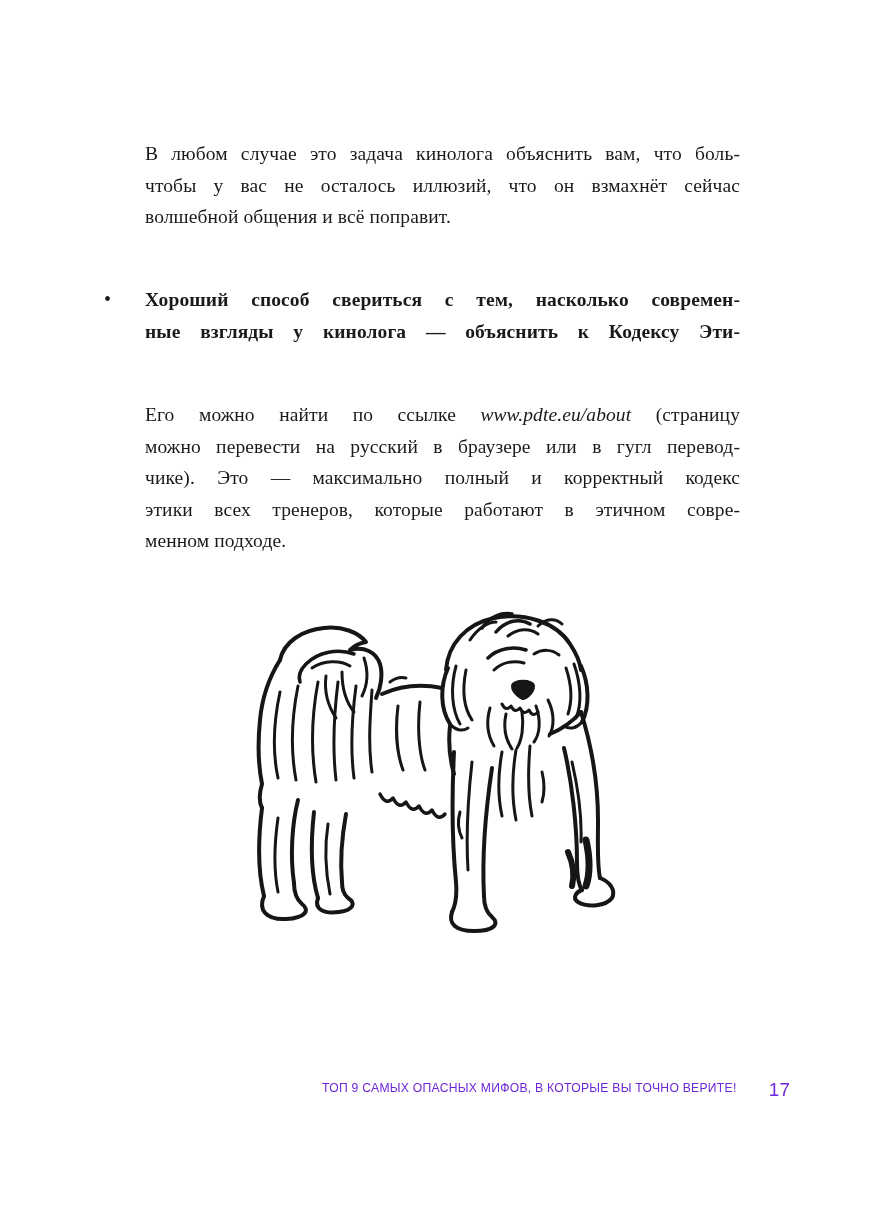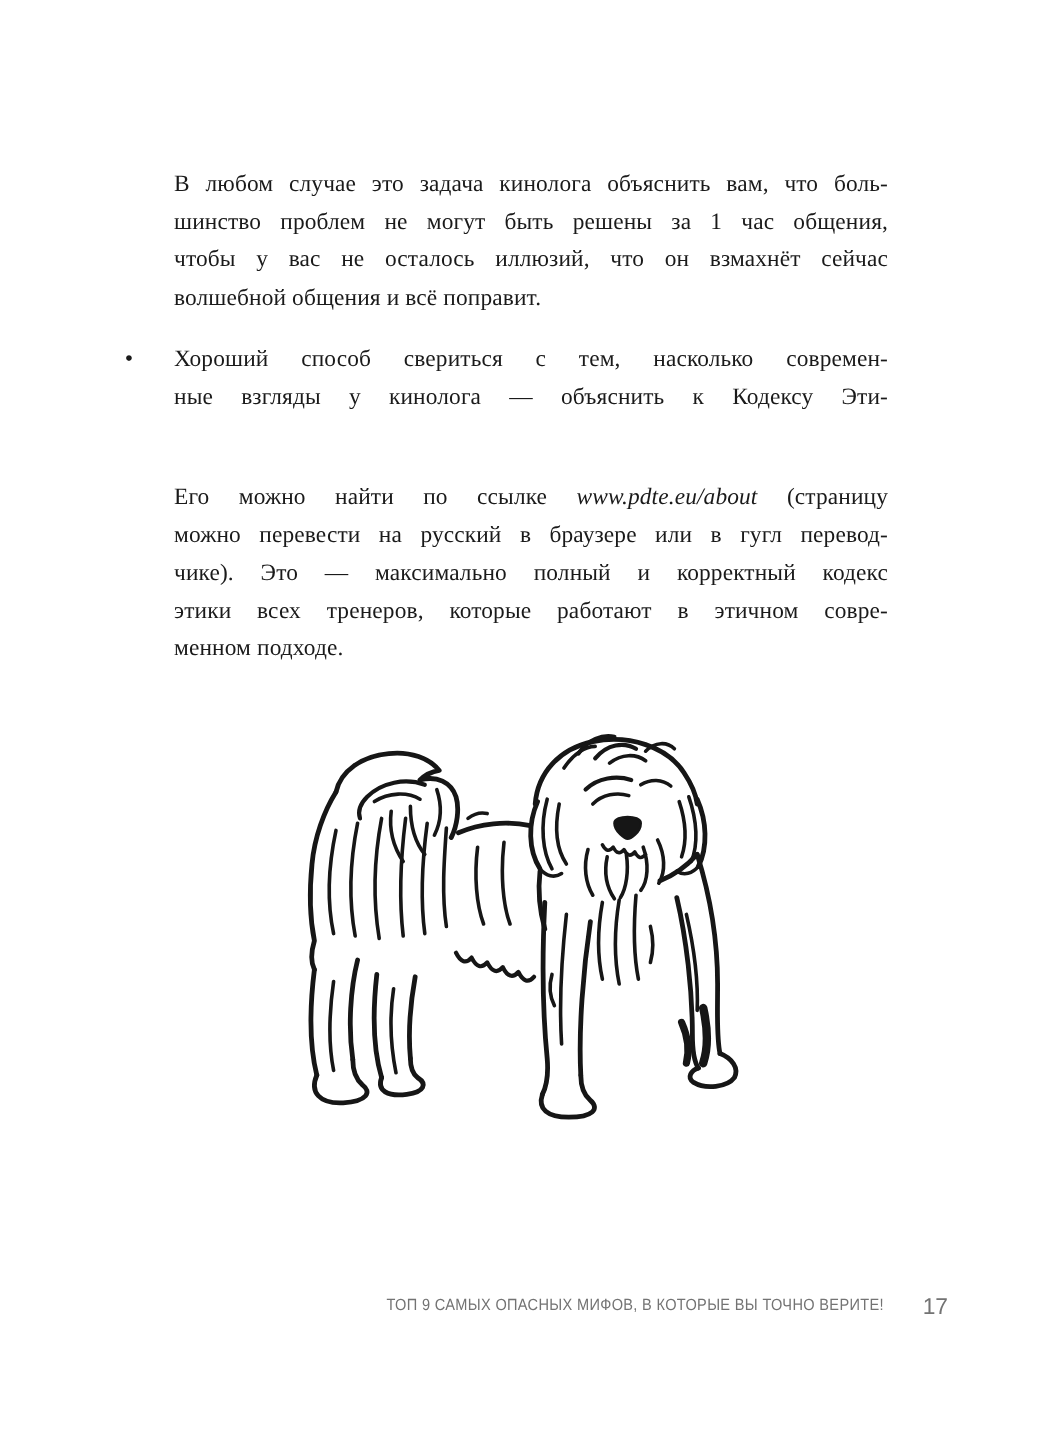--- a/index.html
+++ b/index.html
@@ -22,21 +22,21 @@
     white-space: nowrap;
     text-align: justify;
     text-align-last: justify;
     font-size: 19.5px;
     line-height: 31.5px;
     letter-spacing: 0.1px;
   }
   .line.last {
     text-align-last: left;
   }
-  .bold .line { font-weight: normal; }
+  .bold .line { font-weight: bold; }
   .link-italic { font-style: italic; }
   .bullet-dot {
     position: absolute;
     left: 104px;
     top: 284px;
     font-size: 20px;
     line-height: 31.5px;
     color: #1a1a1a;
   }
   .dog-wrap {
@@ -46,21 +46,21 @@
     width: 372px;
     height: 340px;
   }
   .footer {
     position: absolute;
     top: 1079px;
     left: 0;
     width: 886px;
     height: 20px;
     font-family: "Liberation Sans", "DejaVu Sans", sans-serif;
-    color: #737373;
+    color: #6d28d9;
   }
   .running-title {
     position: absolute;
     right: 149px;
     top: 1px;
     font-size: 13.5px;
     letter-spacing: 0.3px;
     transform: scaleX(0.9);
     transform-origin: right center;
     white-space: nowrap;
@@ -72,21 +72,20 @@
     font-size: 19px;
   }
 </style>
 </head>
 <body>
 
 <div class="page">
 
   <div class="textblock" style="top:138px">
     <div class="line">В любом случае это задача кинолога объяснить вам, что боль-</div>
-    <div class="line">шинство проблем не могут быть решены за 1 час общения,</div>
     <div class="line">чтобы у вас не осталось иллюзий, что он взмахнёт сейчас</div>
     <div class="line last">волшебной общения и всё поправит.</div>
   </div>
 
   <div class="bullet-dot">•</div>
 
   <div class="textblock bold" style="top:284px">
     <div class="line">Хороший способ свериться с тем, насколько современ-</div>
     <div class="line">ные взгляды у кинолога — объяснить к Кодексу Эти-</div>
   </div>

